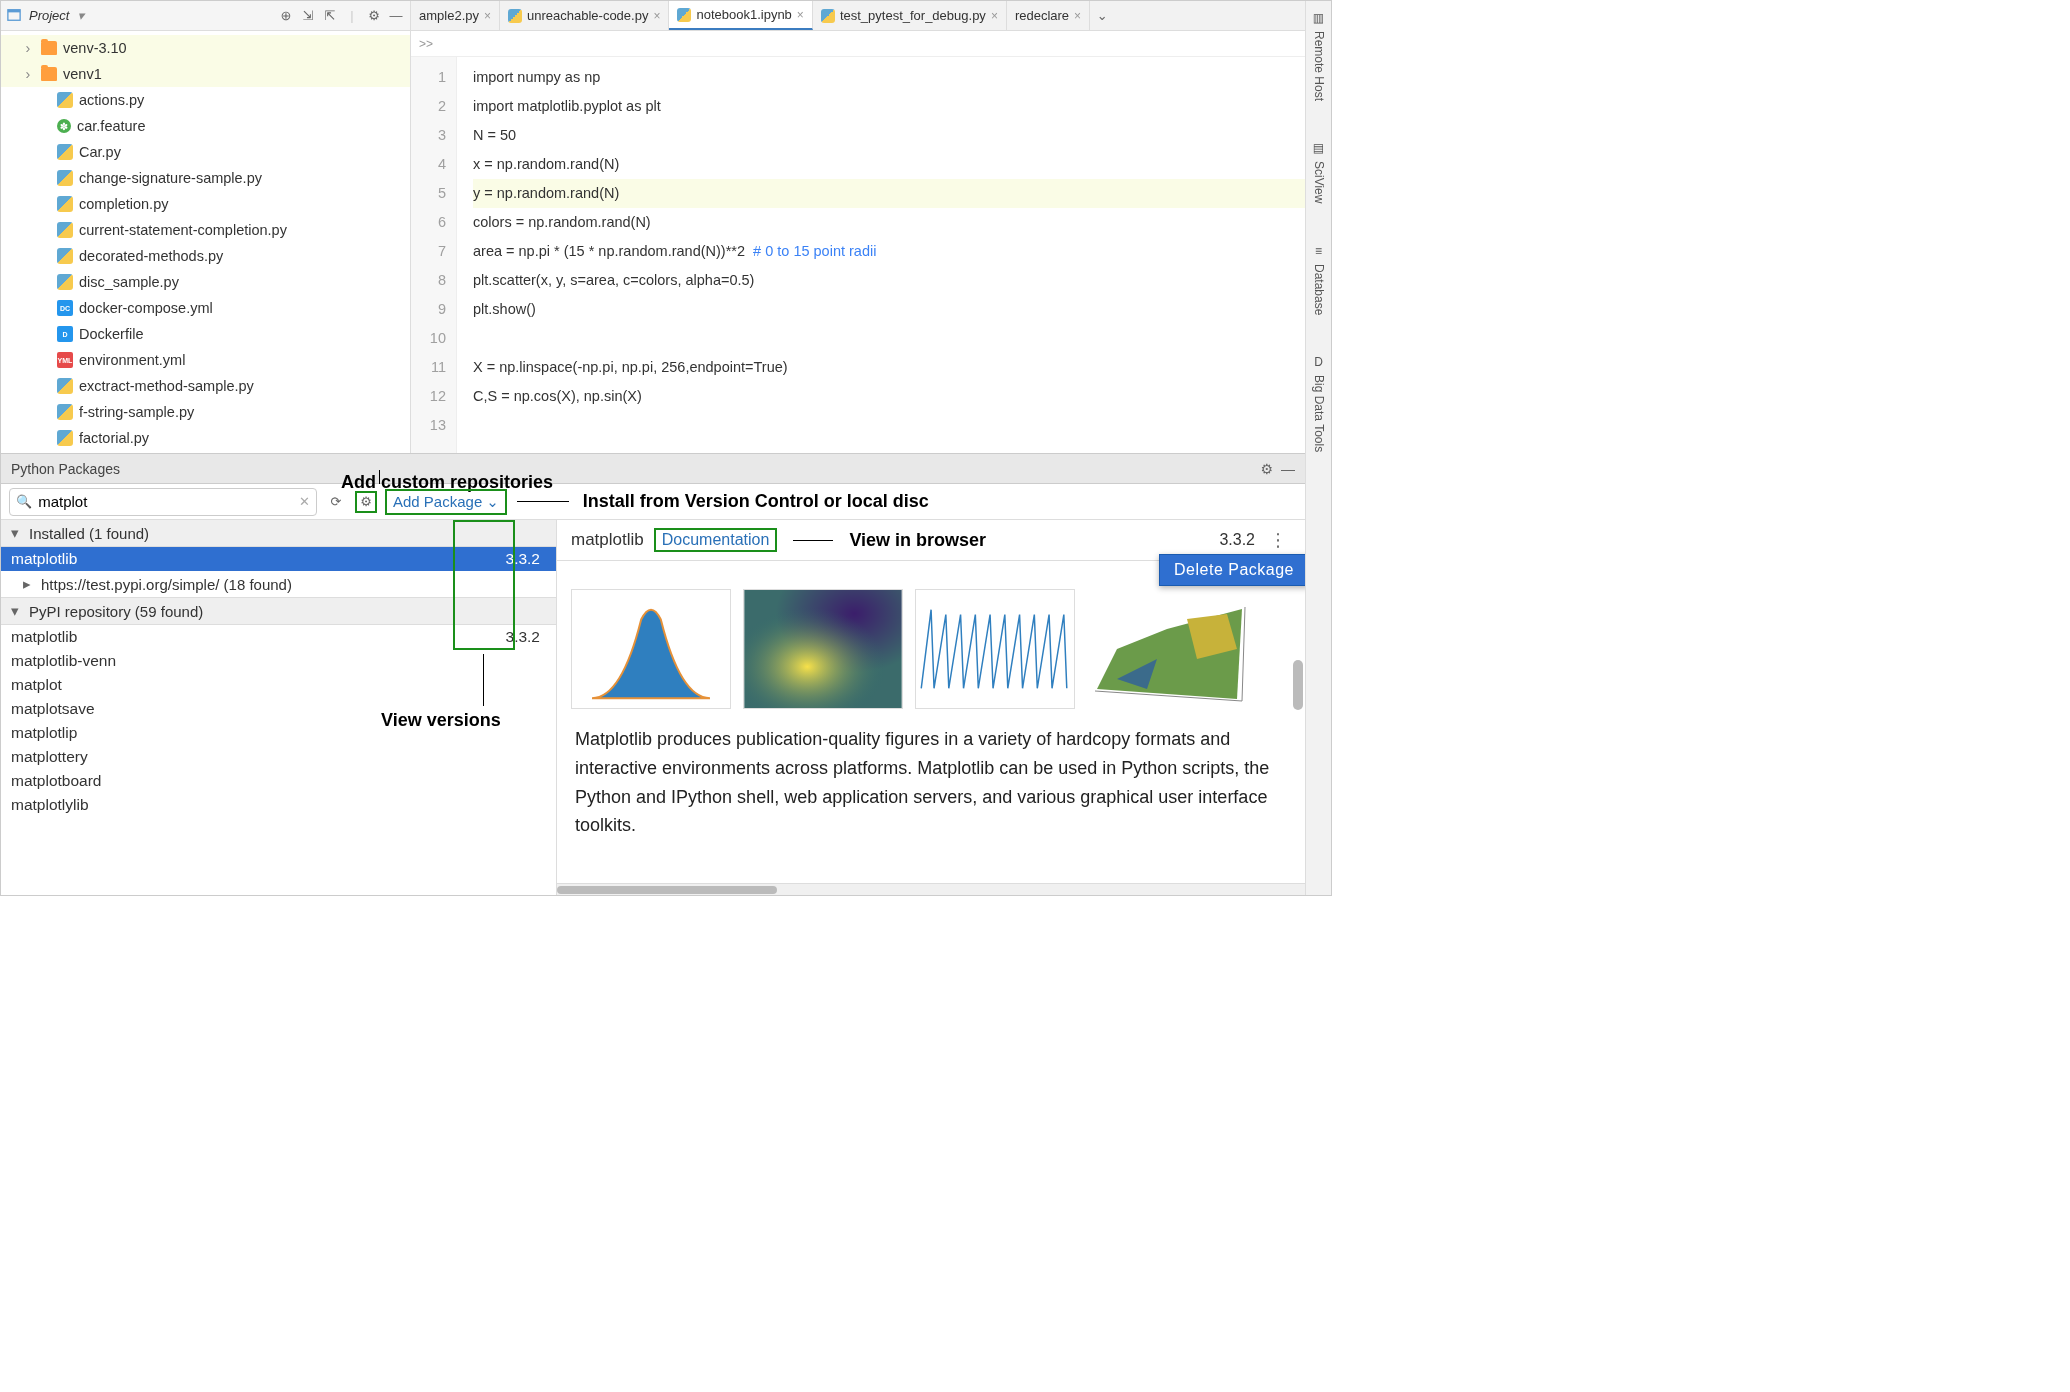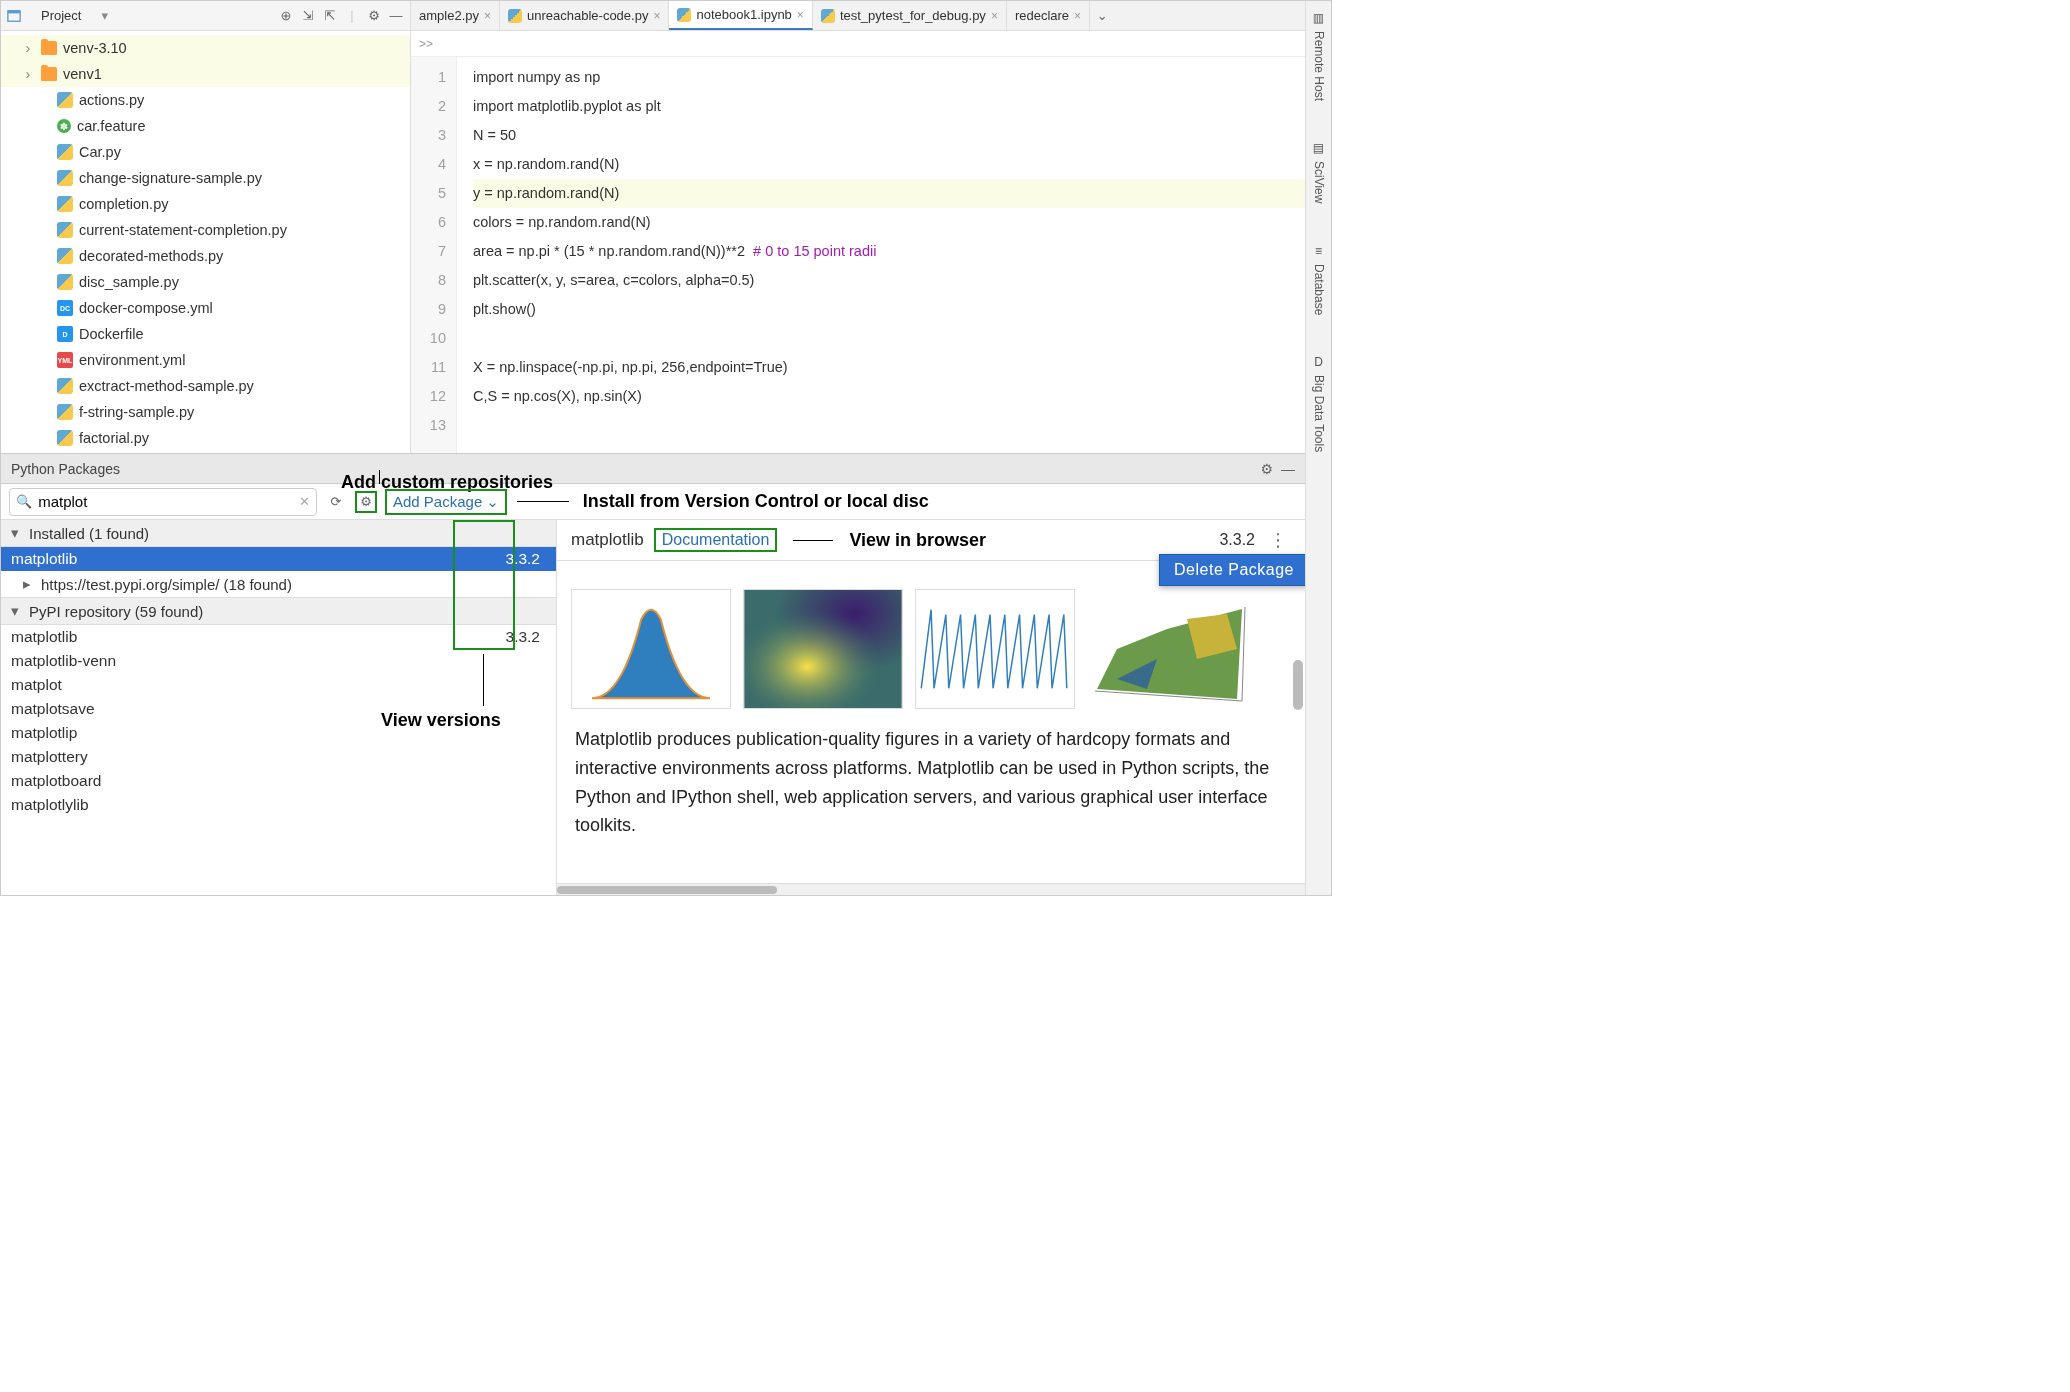--- a/index.html
+++ b/index.html
@@ -5,21 +5,21 @@
 * { margin: 0; padding: 0; box-sizing: border-box; font-family: -apple-system, BlinkMacSystemFont, "Segoe UI", Arial, sans-serif; }
 body { background: #fff; font-size: 13px; color: #333; overflow: hidden; }
 .app { display: flex; flex-direction: column; width: 1332px; height: 896px; border: 1px solid #ccc; position: relative; }
 
 
 .top-area { display: flex; height: 453px; border-bottom: 1px solid #ccc; }
 
 
 .project-pane { width: 410px; border-right: 1px solid #ddd; display: flex; flex-direction: column; background: #fff; }
 .project-header { display: flex; align-items: center; height: 30px; padding: 0 6px; border-bottom: 1px solid #ddd; background: #f5f5f5; }
-.project-header .label { display: flex; align-items: flex-end; gap: 20px; font-size: 13px; }
+.project-header .label { display: flex; align-items: flex-start; gap: 8px; font-size: 13px; font-style: italic; }
 .project-header .label svg { width: 14px; height: 14px; }
 .project-header-actions { margin-left: auto; display: flex; gap: 6px; }
 .project-header-actions .ico { width: 16px; height: 16px; display: flex; align-items: center; justify-content: center; cursor: pointer; color: #666; }
 .project-tree { flex: 1; overflow: auto; padding: 4px 0; background: #fff; }
 .tree-row { display: flex; align-items: center; height: 26px; padding-left: 36px; gap: 6px; font-size: 14.5px; cursor: pointer; }
 .tree-row.folder { padding-left: 20px; background: #fafce6; }
 .folder-ico { width: 16px; height: 14px; background: #ff9e3d; border-radius: 2px 2px 1px 1px; position: relative; }
 .folder-ico::before { content:""; position:absolute; top:-2px; left:0; width:7px; height:3px; background:#ff9e3d; border-radius:2px 2px 0 0; }
 .py-ico { width:16px; height:16px; background: linear-gradient(135deg,#5fa8d3 50%, #f7ca4e 50%); border-radius:3px; }
 .py-ico.jb::after { content:""; }
@@ -34,21 +34,21 @@
 .etab { display: flex; align-items: center; gap: 5px; padding: 0 8px; border-right: 1px solid #ddd; font-size: 13px; cursor: pointer; white-space: nowrap; }
 .etab.active { background: #fff; border-bottom: 2px solid #3b7cc0; }
 .etab .close { color: #999; font-size: 12px; }
 .tabs-more { width: 24px; display:flex; align-items:center; justify-content:center; color:#666; cursor:pointer; }
 .breadcrumb-row { height: 26px; display:flex; align-items:center; padding-left:8px; color:#999; font-size:12px; border-bottom:1px solid #eee; }
 .code-area { flex:1; display:flex; font-family: "JetBrains Mono", "Menlo", monospace; font-size: 14.5px; overflow:hidden; position:relative; }
 .gutter { width: 46px; background: #f7f7f7; color: #a0a0a0; text-align: right; padding: 6px 10px 0 0; line-height: 29px; border-right: 1px solid #eee; }
 .code-lines { flex:1; padding: 6px 0 0 16px; line-height: 29px; white-space: pre; }
 .code-lines .hl { background: #fafce6; display:block; }
 .code-check { position:absolute; top:6px; right:10px; color:#4caf50; font-weight:bold; }
-.code-comment { color: #a21caf; }
+.code-comment { color: #3b82f6; }
 
 
 .right-strip { position:absolute; right:0; top:0; bottom:0; width:26px; background:#f2f2f2; border-left:1px solid #ddd; display:flex; flex-direction:column; align-items:center; padding-top:10px; gap:40px; }
 .right-strip .vtab { writing-mode: vertical-rl; font-size:12px; color:#555; cursor:pointer; display:flex; align-items:center; gap:6px; }
 
 
 .packages-panel { flex:1; display:flex; flex-direction:column; position:relative; margin-right:26px; }
 .pkg-header { height:30px; background:#e8e8e8; border-bottom:1px solid #ccc; display:flex; align-items:center; padding:0 10px; font-size:14px; position:relative; }
 .pkg-header .title { color:#444; }
 .pkg-header .right-icons { margin-left:auto; display:flex; gap:8px; color:#666; }

